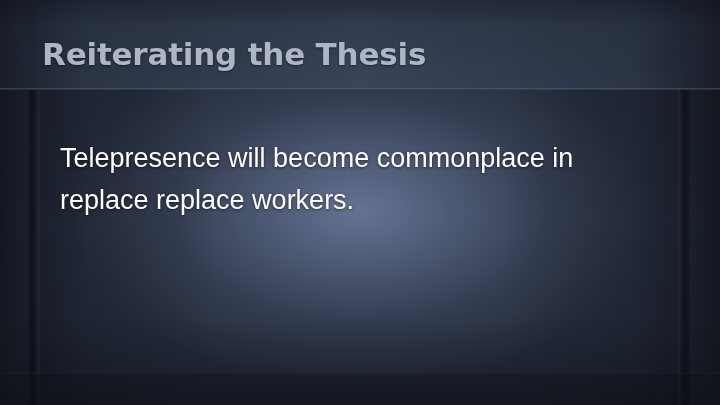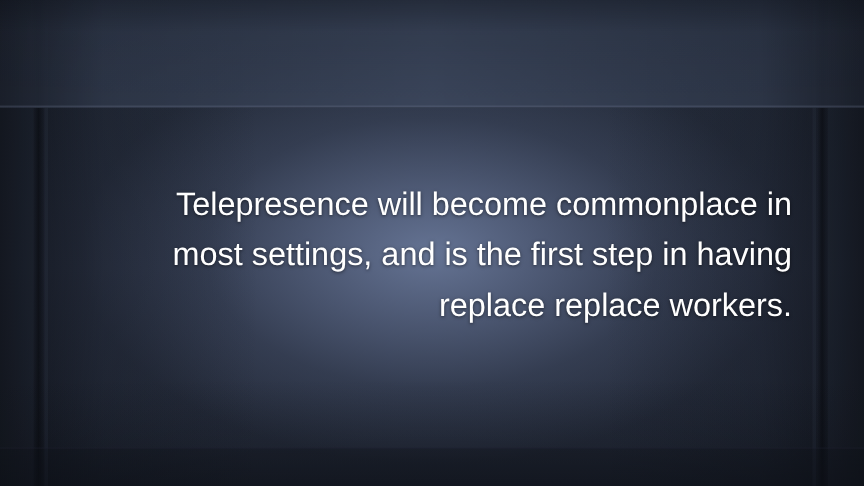--- a/index.html
+++ b/index.html
@@ -113,23 +113,23 @@
     width: 720px;
     height: 32px;
     background: linear-gradient(180deg, rgba(12,15,22,0.30) 0%, rgba(12,15,22,0.45) 100%);
     border-top: 1px solid rgba(120,134,163,0.07);
   }
 
   
   .body-block {
     position: absolute;
     left: 60px;
-    top: 149px;
+    top: 137px;
     width: 600px;
-    text-align: right;
+    text-align: left;
   }
   .body-line {
     font-family: "Liberation Sans", sans-serif;
     font-size: 27px;
     font-weight: 400;
     line-height: 42px;
     color: #ffffff;
     text-shadow: 0 1px 3px rgba(0,0,0,0.55);
     white-space: nowrap;
   }
@@ -148,22 +148,22 @@
   <div class="stripe stripe-l-dark"></div>
   <div class="stripe stripe-l-thin"></div>
   <div class="stripe stripe-r-thin"></div>
   <div class="stripe stripe-r-dark"></div>
   <div class="stripe stripe-r-lite"></div>
 
   <div class="header-band">
     <div class="header-sheen"></div>
   </div>
 
+  <h1 class="slide-title">Reiterating the Thesis</h1>
 
   <div class="body-block">
     <div class="body-line">Telepresence will become commonplace in</div>
-    <div class="body-line">most settings, and is the first step in having</div>
     <div class="body-line">replace replace workers.</div>
   </div>
 
   <div class="bottom-band"></div>
 
 </div>
 
 </body></html>

